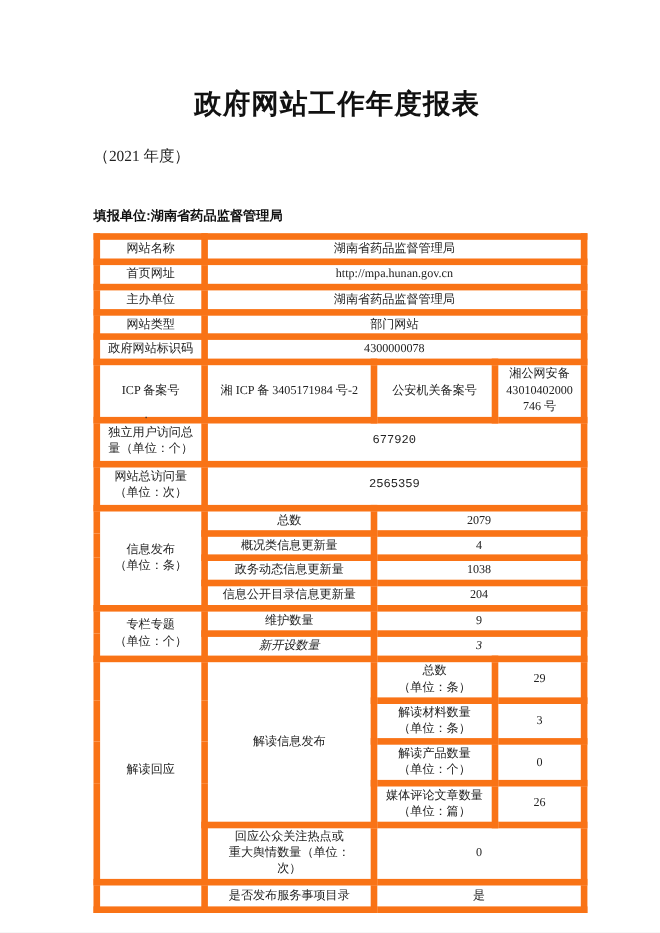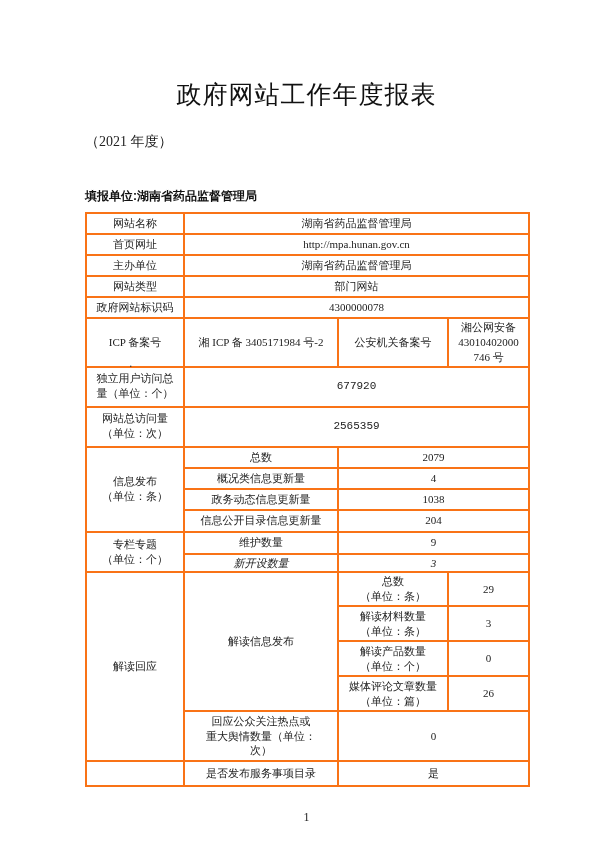--- a/index.html
+++ b/index.html
@@ -19,21 +19,21 @@
     left: 85px;
     top: 0;
     width: 443px;
   }
   .doc-title {
     margin: 0;
     padding-top: 78px;
     text-align: center;
     font-family: "Liberation Sans", "DejaVu Sans", sans-serif;
     font-size: 25px;
-    font-weight: normal;
+    font-weight: bold;
     letter-spacing: 1px;
     color: #111111;
   }
   .doc-subtitle {
     margin-top: 22px;
     text-align: left;
     font-size: 14px;
     color: #222222;
   }
   .unit-line {
@@ -44,21 +44,21 @@
     color: #111111;
     text-align: left;
   }
   table.report {
     margin-top: 7px;
     width: 443px;
     border-collapse: collapse;
     table-layout: fixed;
   }
   table.report td {
-    border: 2px solid #f97316;
+    border: 6px solid #f97316;
     text-align: center;
     vertical-align: middle;
     font-size: 11px;
     line-height: 1.35;
     padding: 1px 2px;
     white-space: pre-line;
     word-break: break-all;
     color: #222222;
   }
   tr.h21 { height: 21px; }

